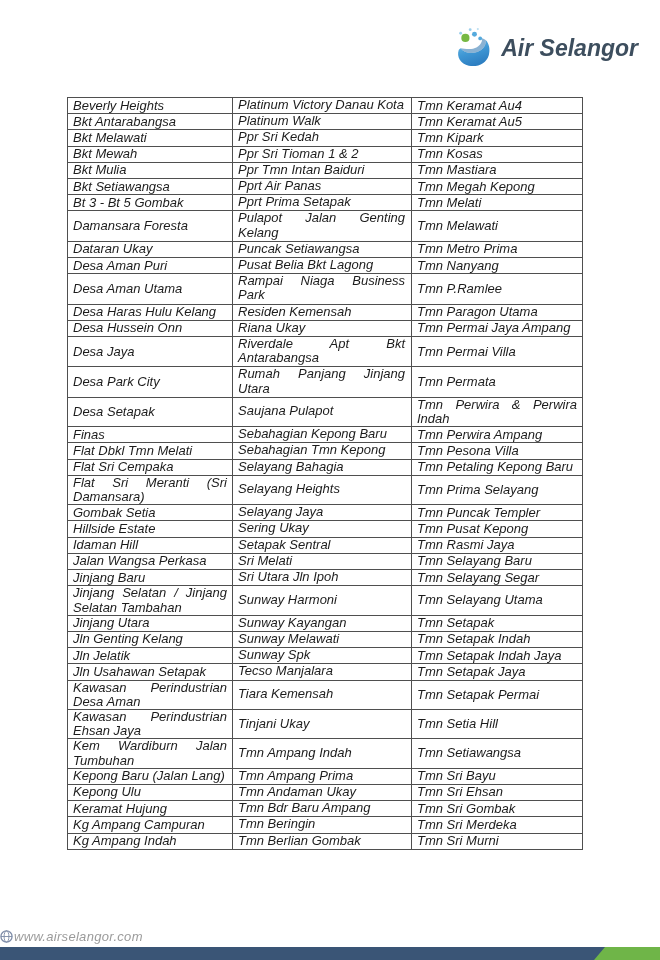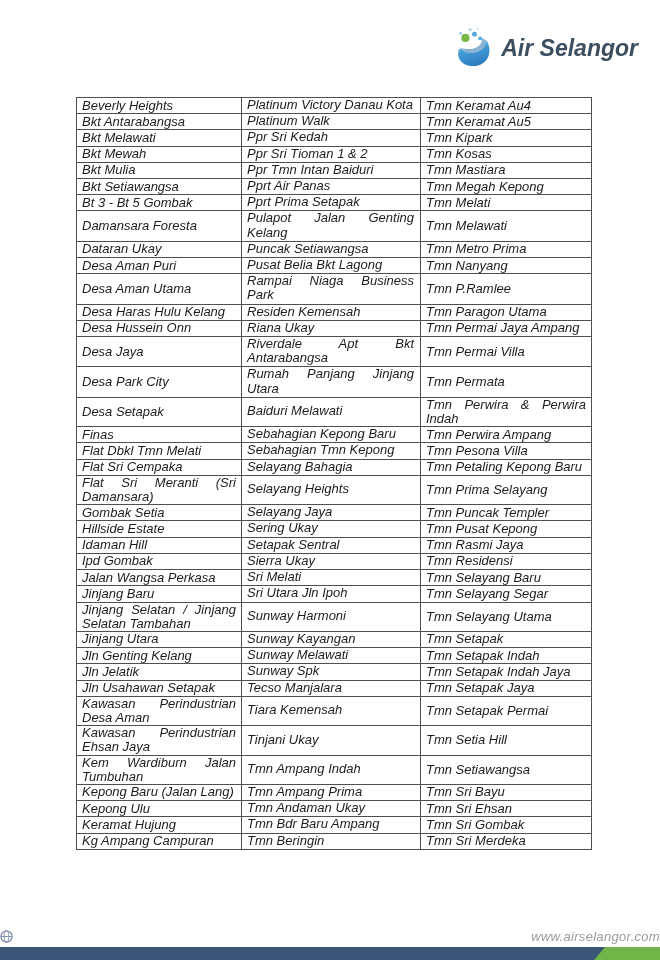--- a/index.html
+++ b/index.html
@@ -27,21 +27,21 @@
   .logo-text {
     font-size: 23px;
     font-weight: bold;
     color: #3d4e5e;
     letter-spacing: 0px;
   }
 
   
   .table-wrap {
     position: absolute;
-    left: 76px;
+    left: 67px;
     top: 97px;
     width: 516px;
   }
   table.areas {
     width: 515px;
     table-layout: fixed;
     border-collapse: collapse;
   }
   table.areas td {
     border: 1px solid #4f4f4f;
@@ -59,21 +59,21 @@
   col.c3 { width: 171px; }
 
   
   .footer {
     position: absolute;
     left: 0;
     bottom: 16px;
     width: 100%;
     display: flex;
     align-items: center;
-    justify-content: space-between;
+    justify-content: flex-start;
     gap: 1px;
   }
   .footer-url {
     font-size: 13px;
     color: #9b9b9b;
     letter-spacing: 0.3px;
   }
   .globe { width: 13px; height: 13px; }
 
   .bottom-bar {
@@ -189,21 +189,21 @@
             <td>Riverdale Apt Bkt Antarabangsa</td>
             <td>Tmn Permai Villa</td>
           </tr>
           <tr>
             <td>Desa Park City</td>
             <td>Rumah Panjang Jinjang Utara</td>
             <td>Tmn Permata</td>
           </tr>
           <tr>
             <td>Desa Setapak</td>
-            <td>Baiduri Melawati</td>
+            <td>Saujana Pulapot</td>
             <td>Tmn Perwira &amp; Perwira Indah</td>
           </tr>
           <tr>
             <td>Finas</td>
             <td>Sebahagian Kepong Baru</td>
             <td>Tmn Perwira Ampang</td>
           </tr>
           <tr>
             <td>Flat Dbkl Tmn Melati</td>
             <td>Sebahagian Tmn Kepong</td>
@@ -228,25 +228,20 @@
             <td>Hillside Estate</td>
             <td>Sering Ukay</td>
             <td>Tmn Pusat Kepong</td>
           </tr>
           <tr>
             <td>Idaman Hill</td>
             <td>Setapak Sentral</td>
             <td>Tmn Rasmi Jaya</td>
           </tr>
           <tr>
-            <td>Ipd Gombak</td>
-            <td>Sierra Ukay</td>
-            <td>Tmn Residensi</td>
-          </tr>
-          <tr>
             <td>Jalan Wangsa Perkasa</td>
             <td>Sri Melati</td>
             <td>Tmn Selayang Baru</td>
           </tr>
           <tr>
             <td>Jinjang Baru</td>
             <td>Sri Utara Jln Ipoh</td>
             <td>Tmn Selayang Segar</td>
           </tr>
           <tr>
@@ -301,20 +296,25 @@
           </tr>
           <tr>
             <td>Keramat Hujung</td>
             <td>Tmn Bdr Baru Ampang</td>
             <td>Tmn Sri Gombak</td>
           </tr>
           <tr>
             <td>Kg Ampang Campuran</td>
             <td>Tmn Beringin</td>
             <td>Tmn Sri Merdeka</td>
+          </tr>
+          <tr>
+            <td>Kg Ampang Indah</td>
+            <td>Tmn Berlian Gombak</td>
+            <td>Tmn Sri Murni</td>
           </tr>
         </tbody>
     </table>
   </div>
 
   <div class="footer">
     <svg class="globe" viewBox="0 0 14 14">
       <circle cx="7" cy="7" r="6" fill="none" stroke="#7e8ca8" stroke-width="1.4"></circle>
       <ellipse cx="7" cy="7" rx="2.6" ry="6" fill="none" stroke="#7e8ca8" stroke-width="1"></ellipse>
       <line x1="1" y1="7" x2="13" y2="7" stroke="#7e8ca8" stroke-width="1"></line>

